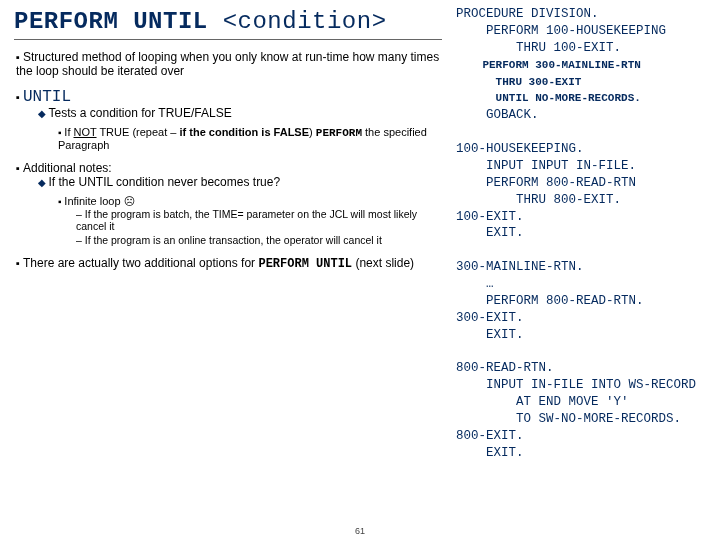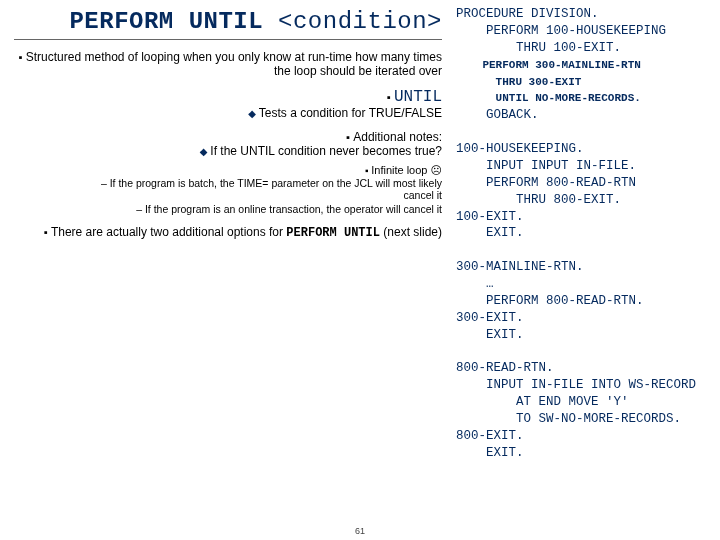--- a/index.html
+++ b/index.html
@@ -10,21 +10,20 @@
     font-family: Arial, Helvetica, sans-serif;
     display: flex;
     position: relative;
     overflow: hidden;
   }
   .left-col {
     width: 450px;
     padding: 8px 8px 8px 14px;
     font-size: 12px;
     color: #000;
-    text-align: right;
   }
   .right-col {
     width: 270px;
     padding: 6px 4px 4px 6px;
     font-family: "Courier New", monospace;
     font-size: 12.5px;
     line-height: 1.35;
     color: #052a5e;
     white-space: pre;
   }
@@ -82,20 +81,23 @@
 
   <ul class="b1">
     <li>Structured method of looping when you only know at run-time how many times the loop should be iterated over</li>
 
     <li>
       <span class="kw-until">UNTIL</span>
       <ul class="b2">
         <li>Tests a condition for TRUE/FALSE</li>
       </ul>
       <ul class="b3" style="padding-left:42px;">
+        <li>
+          <span>If </span><span class="uline">NOT</span><span> TRUE (repeat – </span><b><span>if the condition is FALSE</span></b><span>) </span><span class="mono">PERFORM</span><span> the specified Paragraph</span>
+        </li>
       </ul>
     </li>
 
     <li>
       <span>Additional notes:</span>
       <ul class="b2">
         <li>If the UNTIL condition never becomes true?</li>
       </ul>
       <ul class="b3" style="padding-left:42px;">
         <li>

